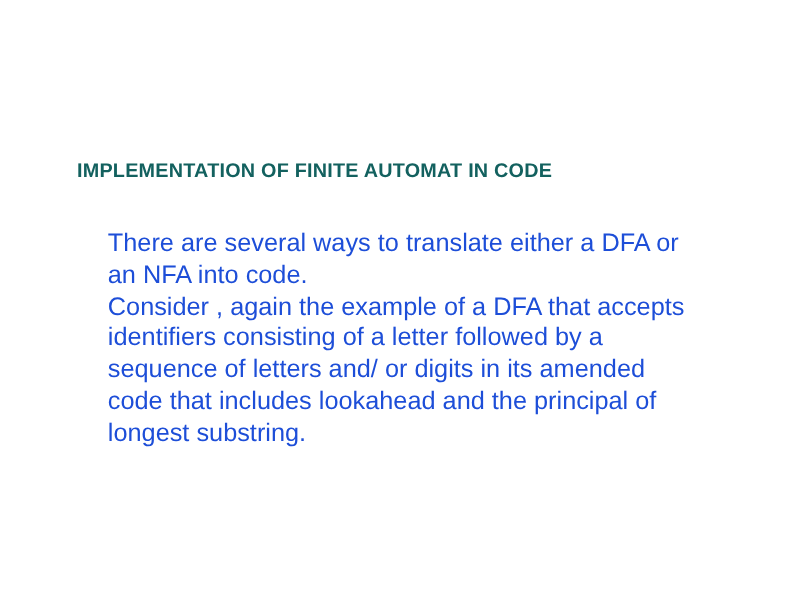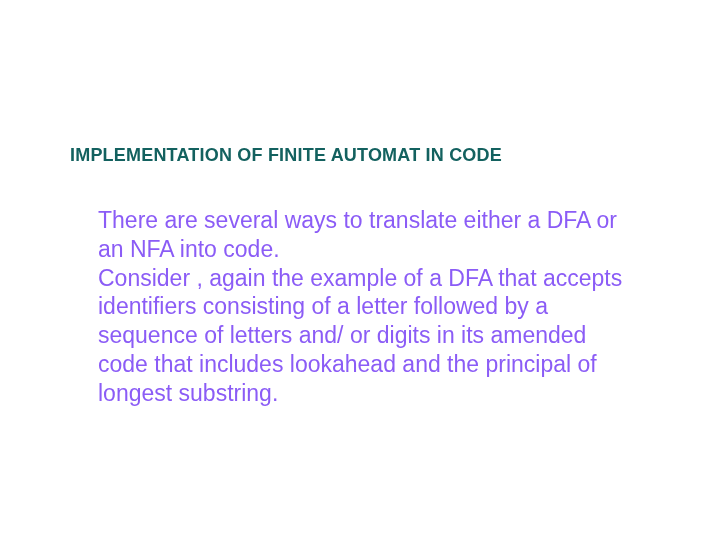--- a/index.html
+++ b/index.html
@@ -22,21 +22,21 @@
       padding: 145px 70px 0 70px;
     }
     .heading {
       color: #13615f;
       font-size: 18px;
       font-weight: bold;
       margin-bottom: 40px;
       letter-spacing: 0.2px;
     }
     .body-text {
-      color: #8b5cf6;
+      color: #1d4ed8;
       font-size: 23px;
       line-height: 1.25;
       padding-left: 28px;
       padding-right: 20px;
     }
     .body-text p {
       margin: 0;
     }
   </style>
 </head>

